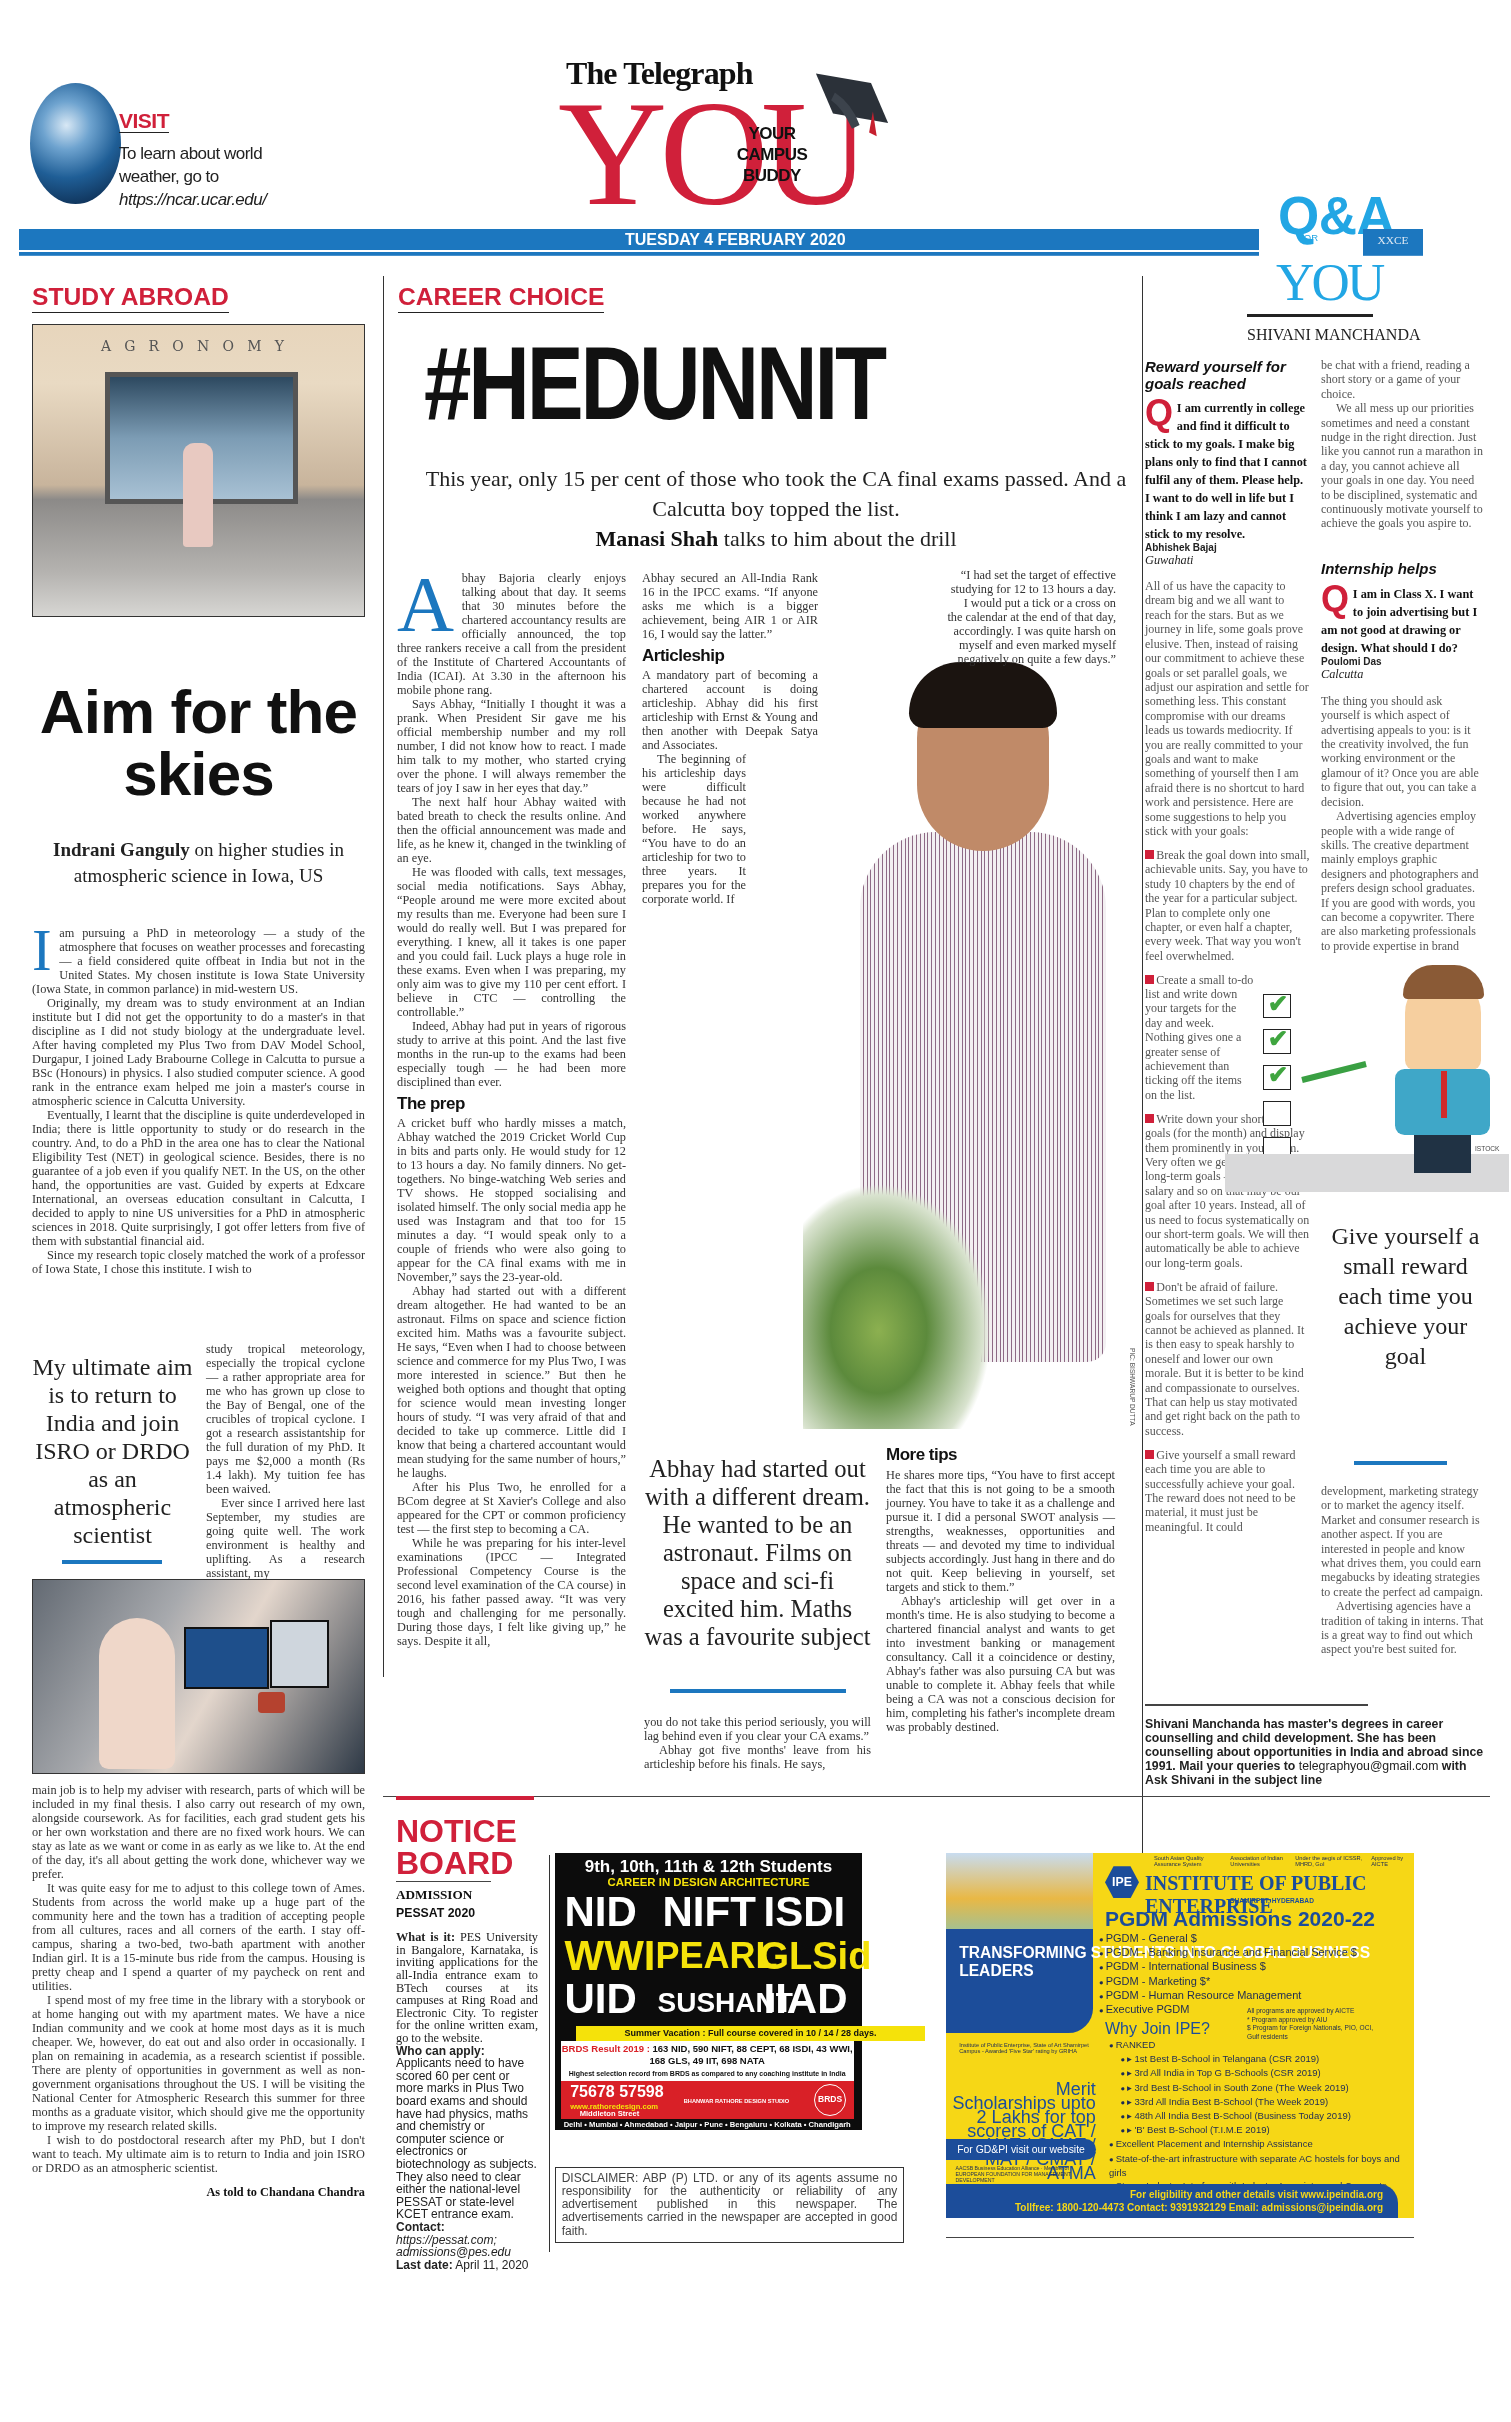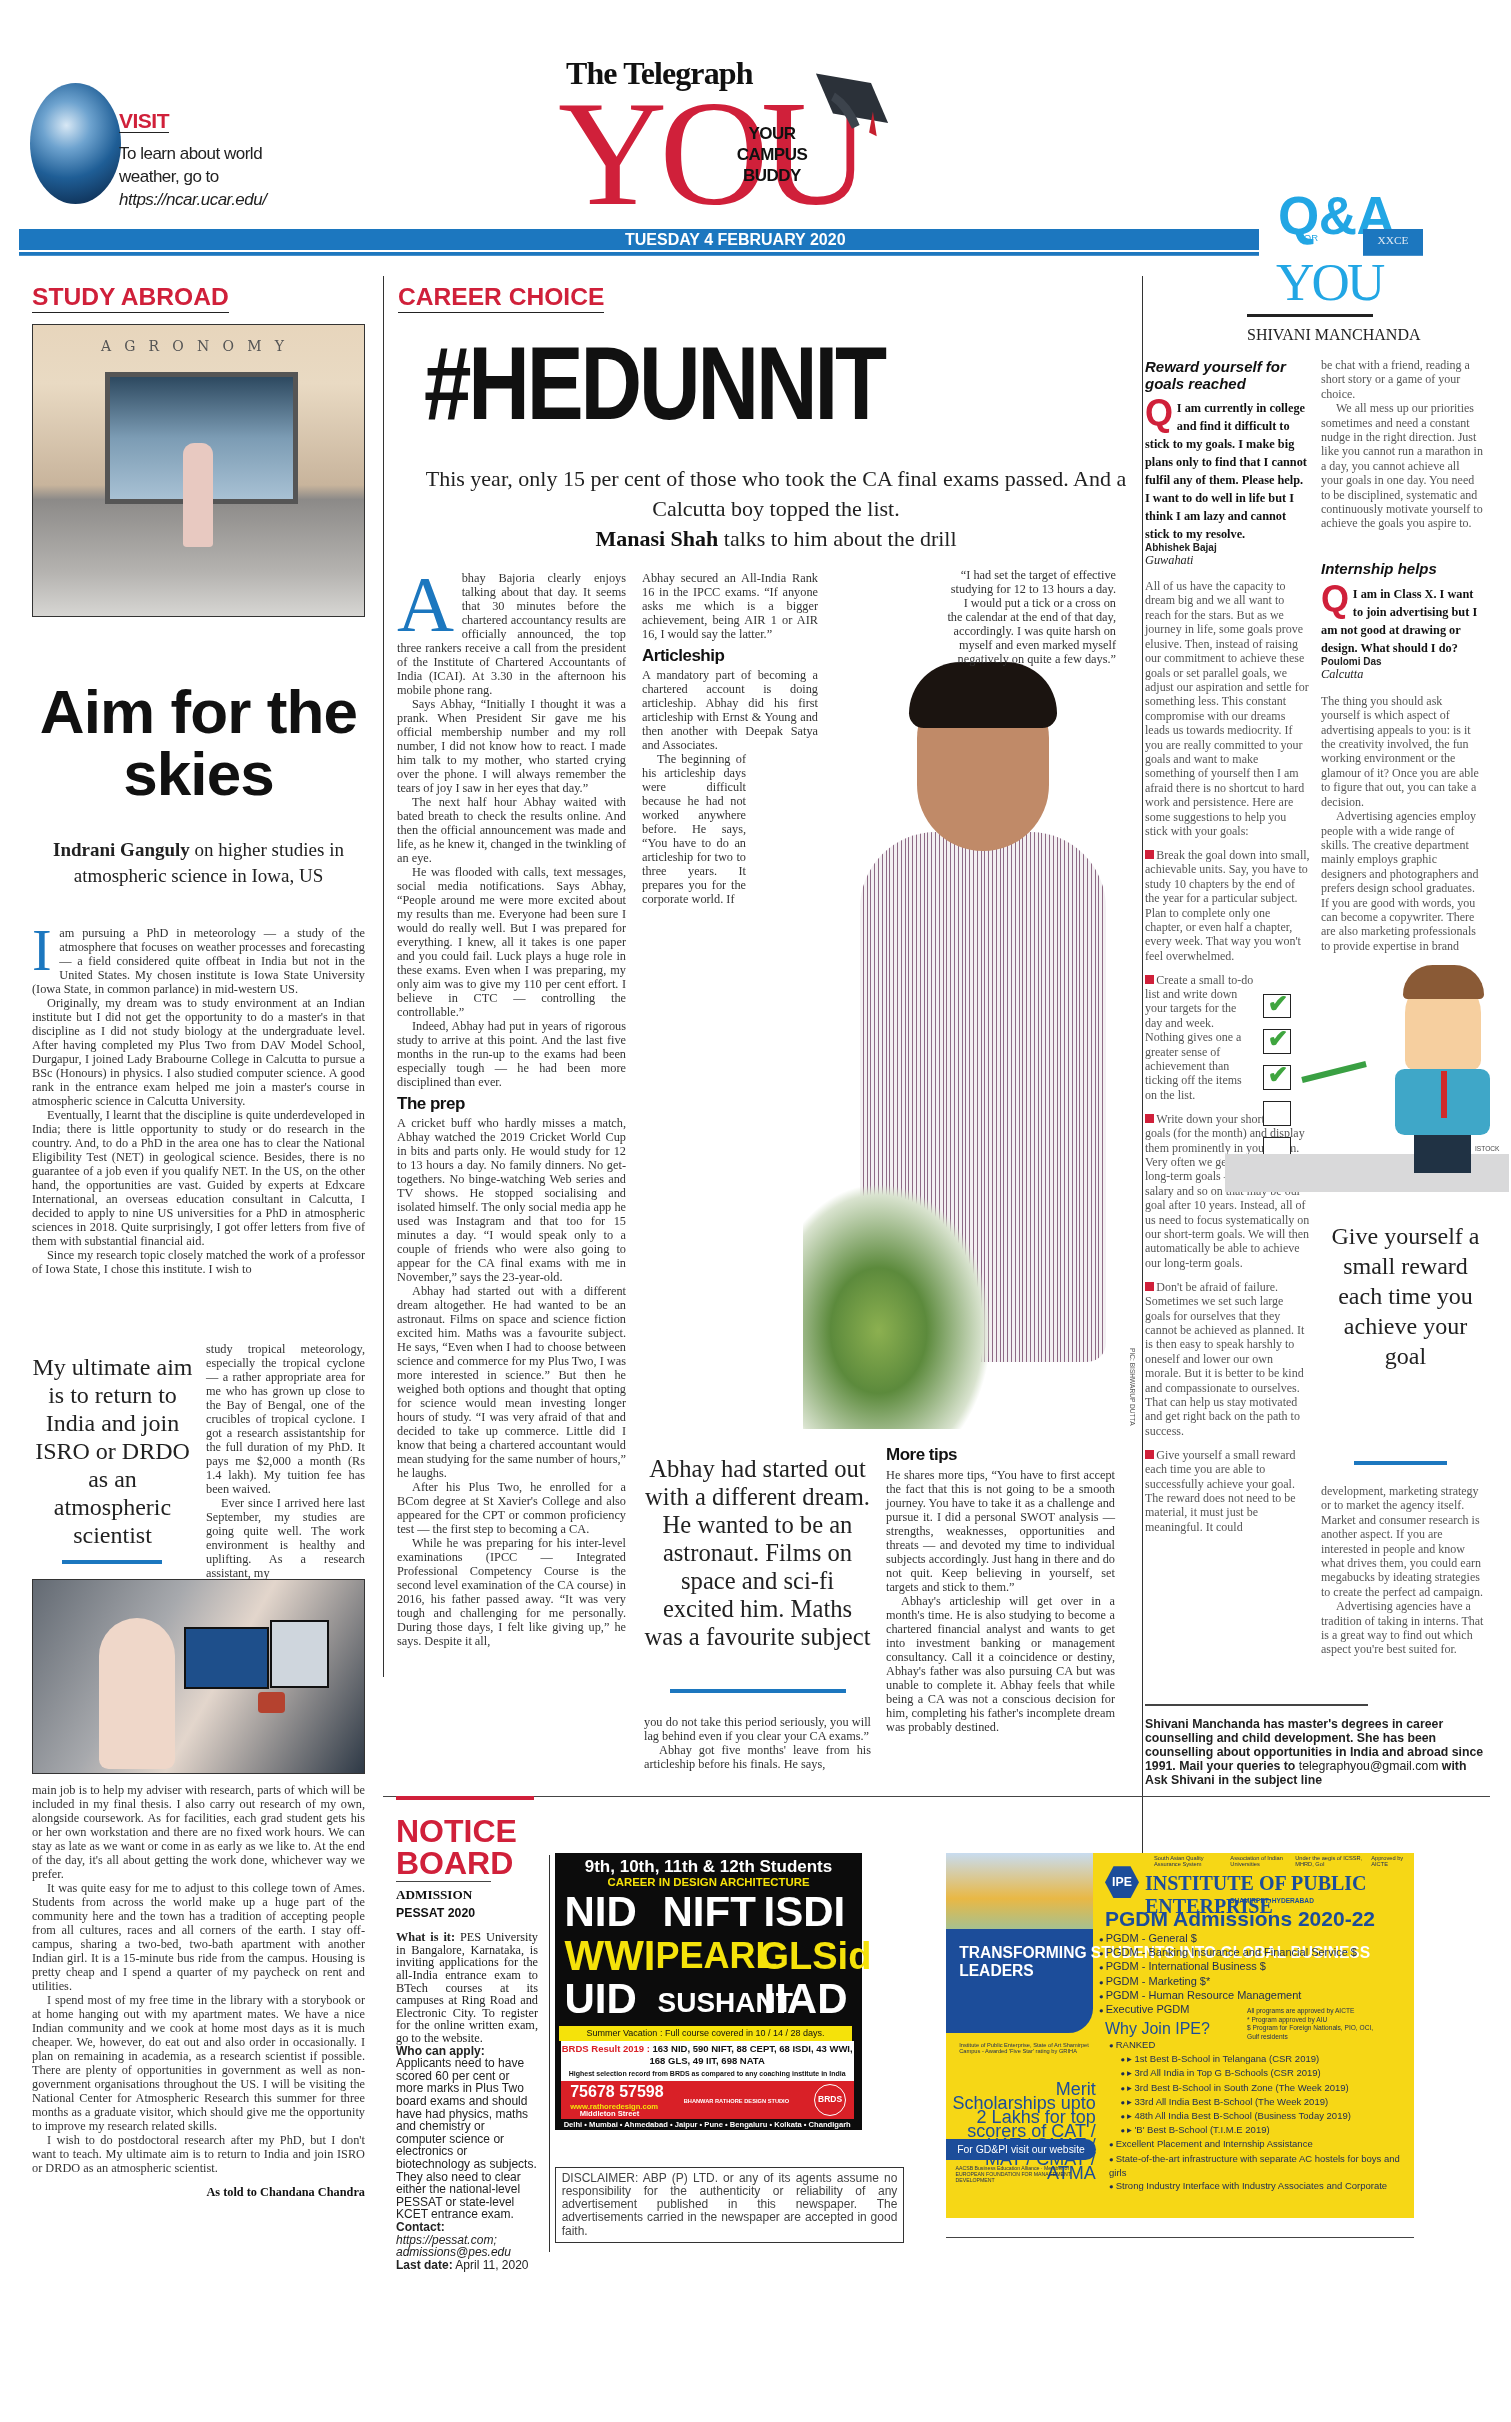--- a/index.html
+++ b/index.html
@@ -72,21 +72,21 @@
   
   .notice-h{left:396px;top:1815px;font-size:32px;font-weight:bold;color:#d0203a;line-height:32px;font-family:"Liberation Sans",sans-serif}
   .nb-text{left:396px;top:1883px;width:142px;font-size:12.3px;line-height:12.6px}
   .nb-text .sans{font-size:12px}
   
   .ad1{left:555px;top:1853px;width:307px;height:277px;background:#0c0c0c;color:#fff;font-family:"Liberation Sans",sans-serif}
   .ad1 .t1{position:absolute;top:3.8px;width:100%;text-align:center;font-size:17px;font-weight:bold}
   .ad1 .t2{position:absolute;top:23px;width:100%;text-align:center;font-size:11.4px;font-weight:bold;color:#f5e20a}
   .ad1 .grid{position:absolute;top:38px;left:9.5px;width:284px;height:132px}
   .ad1 .grid div{position:absolute;font-weight:bold;font-size:42px;line-height:42px}
-  .ad1 .yel{position:absolute;top:173px;left:4px;width:293px;height:15px;background:#f5e20a;color:#111;font-size:9px;text-align:center;font-weight:normal;line-height:15px}
+  .ad1 .yel{position:absolute;top:173px;left:21px;width:349px;height:15px;background:#f5e20a;color:#111;font-size:9px;text-align:center;font-weight:bold;line-height:15px}
   .ad1 .wh{position:absolute;top:188px;left:5.7px;width:293px;height:40px;background:#fff;color:#111;font-size:9.5px;text-align:center;font-weight:bold;line-height:12.3px;padding-top:1.9px}
   .ad1 .red{position:absolute;top:228px;left:5.7px;width:293px;height:38px;background:#d92027;color:#fff}
   .ad1 .cities{position:absolute;bottom:0;left:5.7px;width:293px;font-size:7.6px;text-align:center;font-weight:bold;line-height:11.4px}
   .disc{left:555px;top:2167px;width:349px;height:76px;border:0.9px solid #333;padding:3.8px 5.7px;font-size:12px;line-height:13.2px;text-align:justify;color:#444;font-family:"Liberation Sans",sans-serif}
   .ad2{left:946px;top:1853px;width:468px;height:365px;background:#f6d716;font-family:"Liberation Sans",sans-serif;overflow:hidden}
   .ad2 .bluepanel{position:absolute;left:0;top:0;width:147px;height:180px;background:#1c4d9a;border-radius:0 0 24.6px 0}
   .ad2 .bld{position:absolute;left:0;top:0;width:147px;height:76px;background:linear-gradient(180deg,#c8dcf0,#e9b845 60%,#a6c18f)}
   .ad2 .trans{position:absolute;left:13.2px;top:91px;color:#fff;font-weight:bold;font-size:15.6px;line-height:17.5px}
   .ad2 .merit{position:absolute;left:5.7px;top:229px;width:144px;text-align:right;color:#1c4d9a;font-size:18px;line-height:14px}
   .ad2 .gdpi{position:absolute;left:0;top:286px;width:150px;height:21px;background:#1c4d9a;color:#fff;font-size:10.4px;line-height:21px;text-align:center;border-radius:0 11.4px 11.4px 0}
@@ -374,15 +374,19 @@
     <li style="padding-left:11.4px;list-style:none">▸ <span>1st Best B-School in Telangana (CSR 2019)</span></li>
     <li style="padding-left:11.4px;list-style:none">▸ <span>3rd All India in Top G B-Schools (CSR 2019)</span></li>
     <li style="padding-left:11.4px;list-style:none">▸ <span>3rd Best B-School in South Zone (The Week 2019)</span></li>
     <li style="padding-left:11.4px;list-style:none">▸ <span>33rd All India Best B-School (The Week 2019)</span></li>
     <li style="padding-left:11.4px;list-style:none">▸ <span>48th All India Best B-School (Business Today 2019)</span></li>
     <li style="padding-left:11.4px;list-style:none">▸ <span>'B' Best B-School (T.I.M.E 2019)</span></li>
     <li>Excellent Placement and Internship Assistance</li>
     <li>State-of-the-art infrastructure with separate AC hostels for boys and girls</li>
     <li>Strong Industry Interface with Industry Associates and Corporate</li>
   </ul>
+  <div class="foot">
+    <div>For eligibility and other details visit www.ipeindia.org</div>
+    <div>Tollfree: 1800-120-4473   Contact: 9391932129   Email: admissions@ipeindia.org</div>
+  </div>
 </div>
 <div class="abs hr" style="left:946px;top:2237px;width:468px"></div>
 
 
 </body></html>

